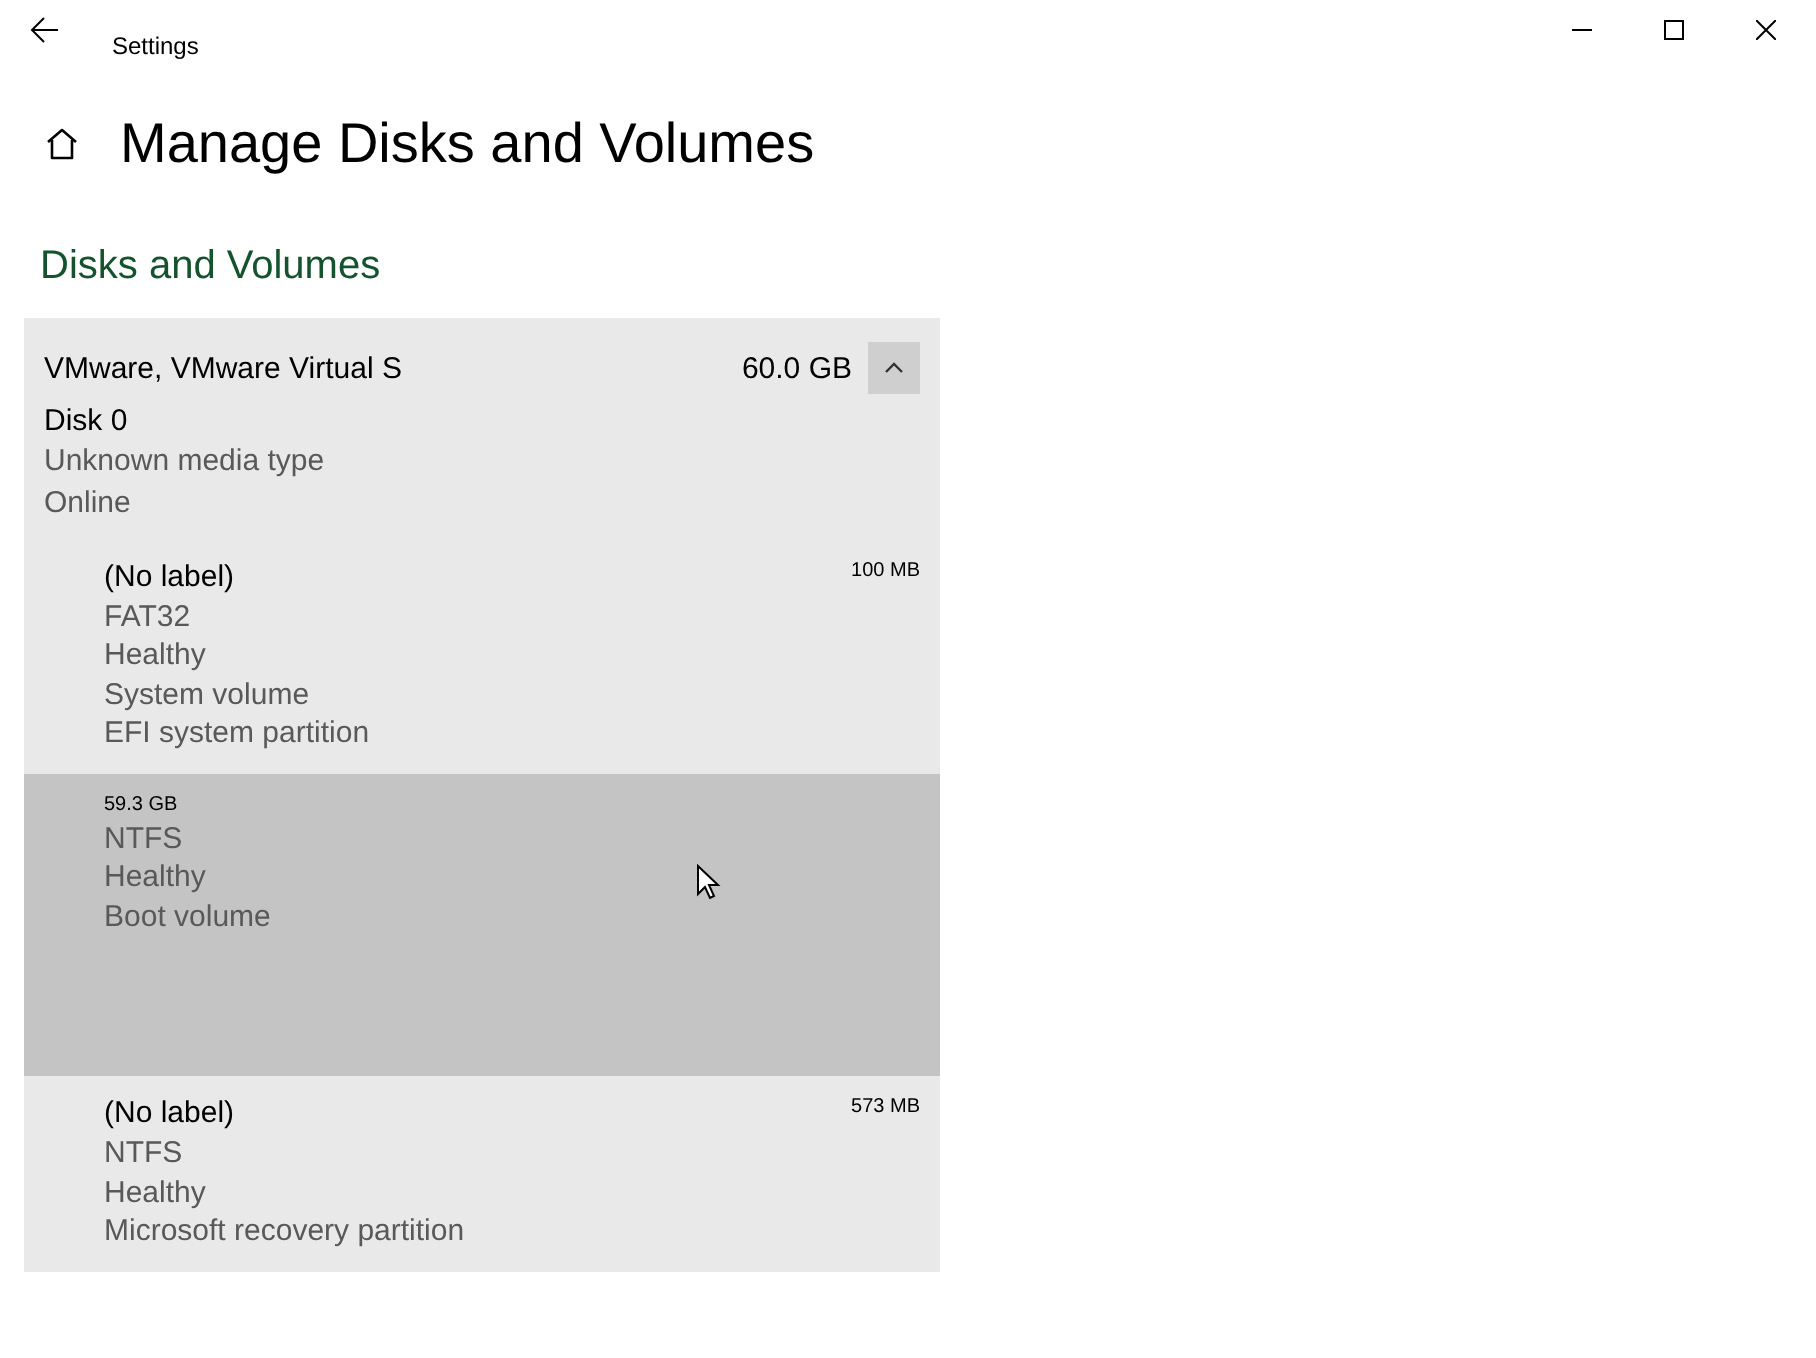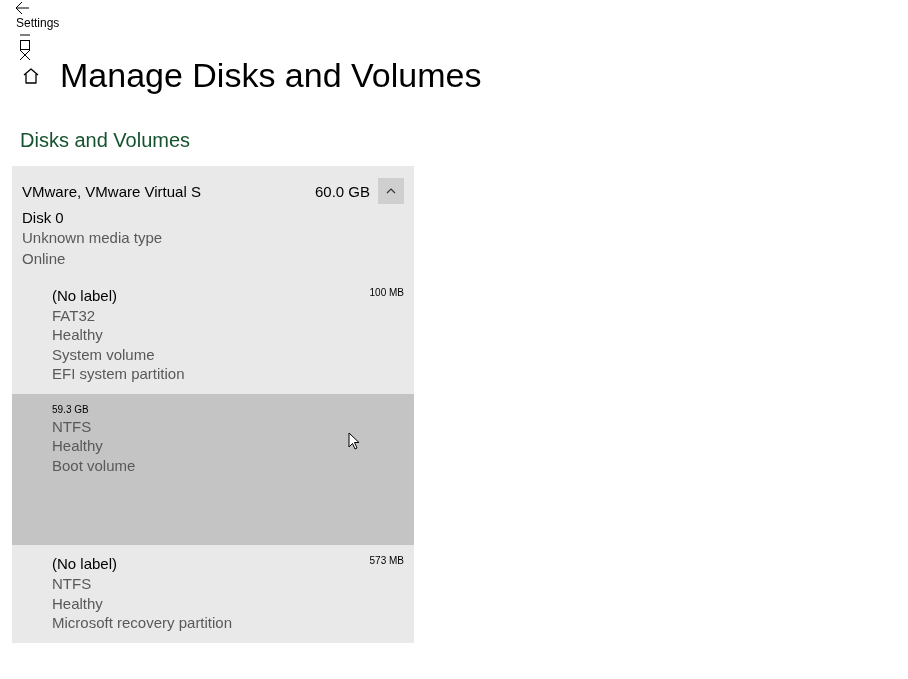--- a/index.html
+++ b/index.html
@@ -1,30 +1,30 @@
 <!DOCTYPE html>
 <html><head>
 <meta charset="utf-8">
 <style>
 * { margin: 0; padding: 0; box-sizing: border-box; font-family: "Segoe UI", sans-serif; }
 body { background: #fff; width: 908px; height: 679px; overflow: hidden; position: relative; }
 
-.titlebar { display: flex; align-items: flex-start; height: 30px; padding: 0 2px; flex-direction: column; }
+.titlebar { display: flex; align-items: flex-end; height: 30px; padding: 0 2px; }
 .tb-back { width: 40px; height: 30px; display: flex; align-items: center; justify-content: center; }
 .tb-title { font-size: 12px; margin-left: 14px; color: #000; }
 .tb-spacer { flex: 1; }
 .tb-btn { width: 46px; height: 30px; display: flex; align-items: center; justify-content: center; }
 
 .header { display: flex; align-items: center; padding: 26px 20px 0 20px; }
 .header-home { width: 22px; height: 22px; display: flex; align-items: center; justify-content: center; margin-right: 18px; }
-.header-title { font-size: 34px; font-weight: 400; color: #000; }
+.header-title { font-size: 28px; font-weight: 400; color: #000; }
 
 .subheading { font-size: 20px; font-weight: 400; color: #14532d; margin: 34px 0 14px 20px; }
 
-.panel { width: 402px; margin-left: 12px; background: #e9e9e9; padding: 0; }
+.panel { width: 458px; margin-left: 12px; background: #e9e9e9; padding: 0; }
 .disk-header { padding: 12px 10px 8px 10px; position: relative; }
 .disk-top { display: flex; align-items: center; }
 .disk-name { font-size: 15px; color: #000; flex: 1; }
 .disk-size { font-size: 15px; color: #000; margin-right: 8px; }
 .chevron-box { width: 26px; height: 26px; background: #cfcfcf; display: flex; align-items: center; justify-content: center; }
 .disk-meta { font-size: 15px; color: #595959; margin-top: 4px; line-height: 1.35; }
 .disk-id { color: #000; }
 
 .vol { padding: 10px 10px 10px 40px; }
 .vol-top { display: flex; }

